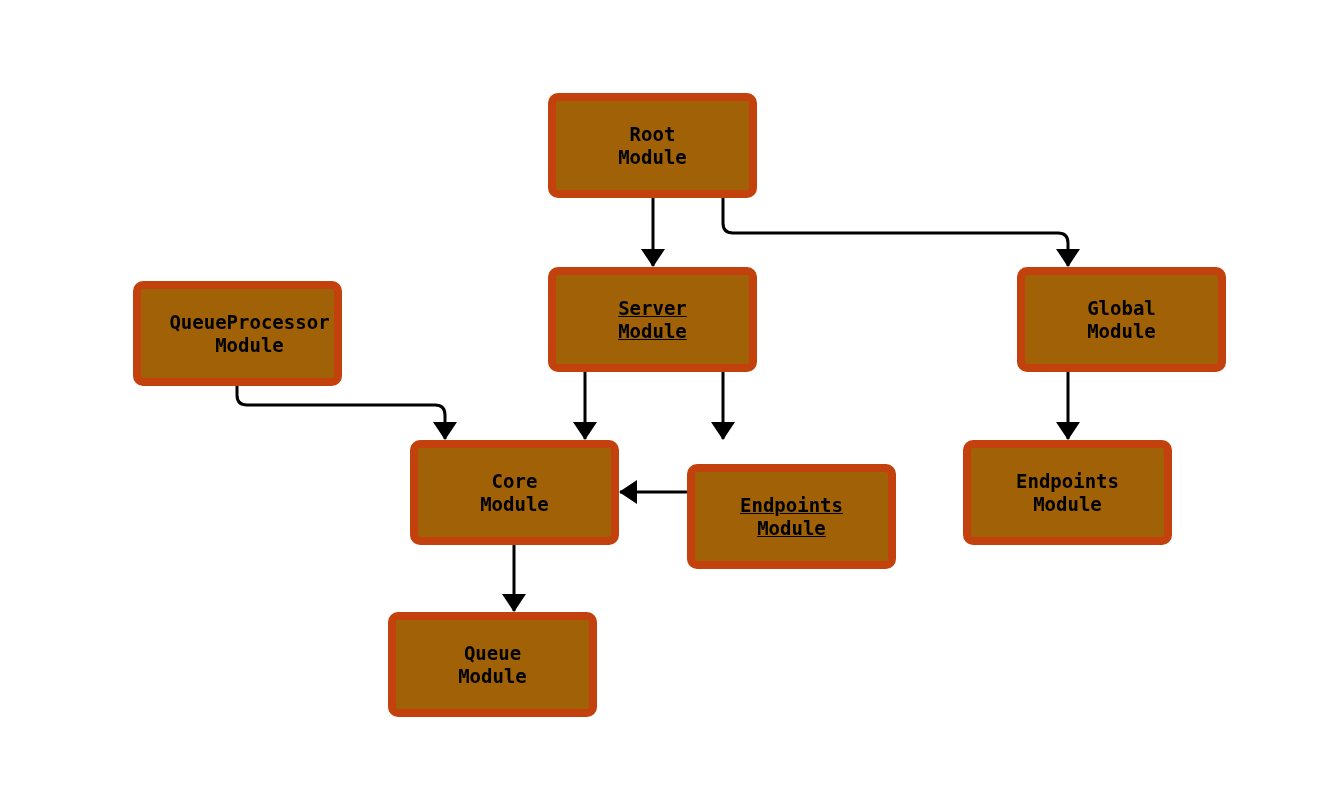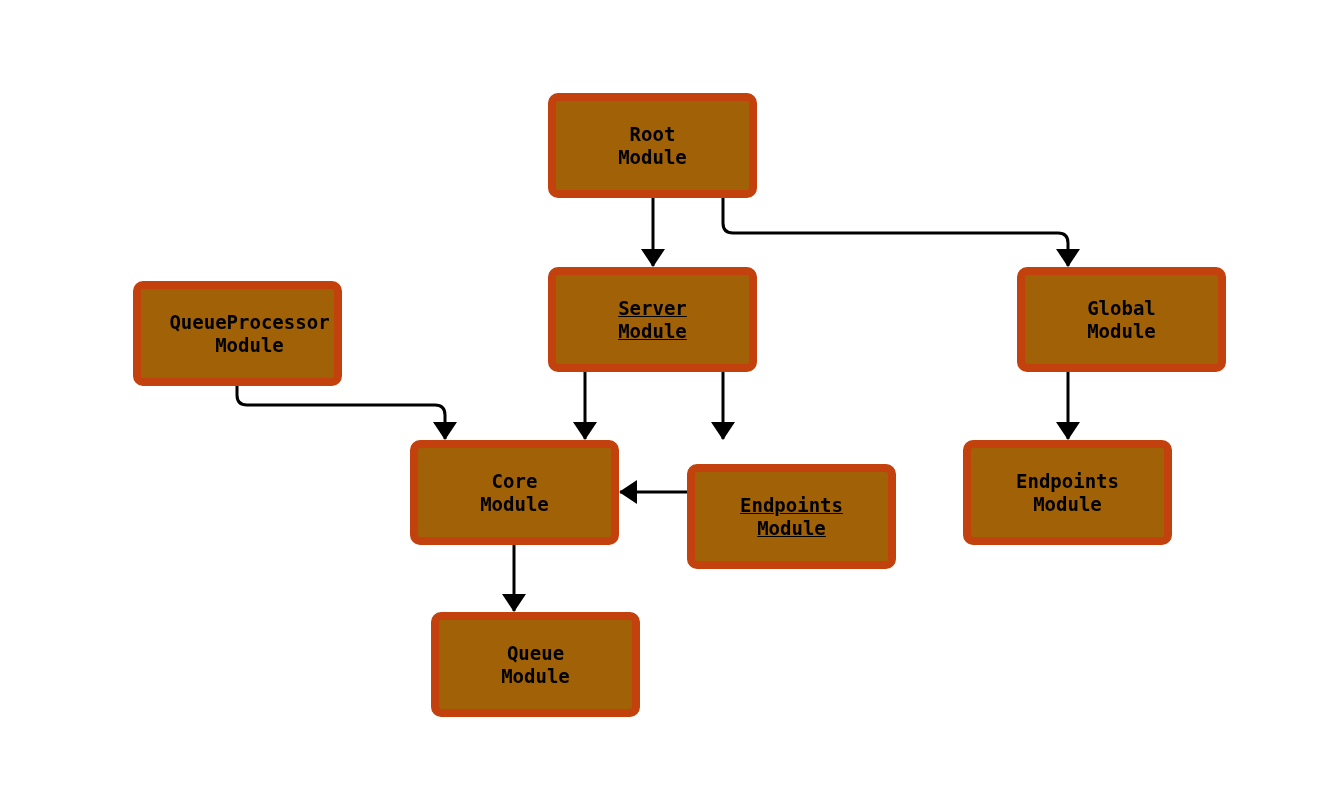--- a/index.html
+++ b/index.html
@@ -47,21 +47,21 @@
     line-height: 23px;
     color: #000000;
   }
   .node-root          { left: 548px;  top: 93px;  }
   .node-server        { left: 548px;  top: 267px; text-decoration: underline; }
   .node-queueprocessor{ left: 133px;  top: 281px; padding-left: 24px; }
   .node-global        { left: 1017px;  top: 267px; }
   .node-core          { left: 410px;  top: 440px; }
   .node-endpoints     { left: 687px;  top: 464px; text-decoration: underline; }
   .node-repository    { left: 963px;  top: 440px; }
-  .node-queue         { left: 431px;  top: 612px; align-items: center; }
+  .node-queue         { left: 388px;  top: 612px; align-items: center; }
 </style>
 </head>
 <body>
 
 <div class="canvas">
 
   <svg class="edges-layer" width="1337" height="809" viewBox="0 0 1337 809" xmlns="http://www.w3.org/2000/svg">
     <defs>
       <marker id="arrowhead" viewBox="0 0 18 24" refX="17" refY="12" markerWidth="18" markerHeight="24" markerUnits="userSpaceOnUse" orient="auto">
         <path d="M0,0 L18,12 L0,24 Z" fill="#000000"></path>

